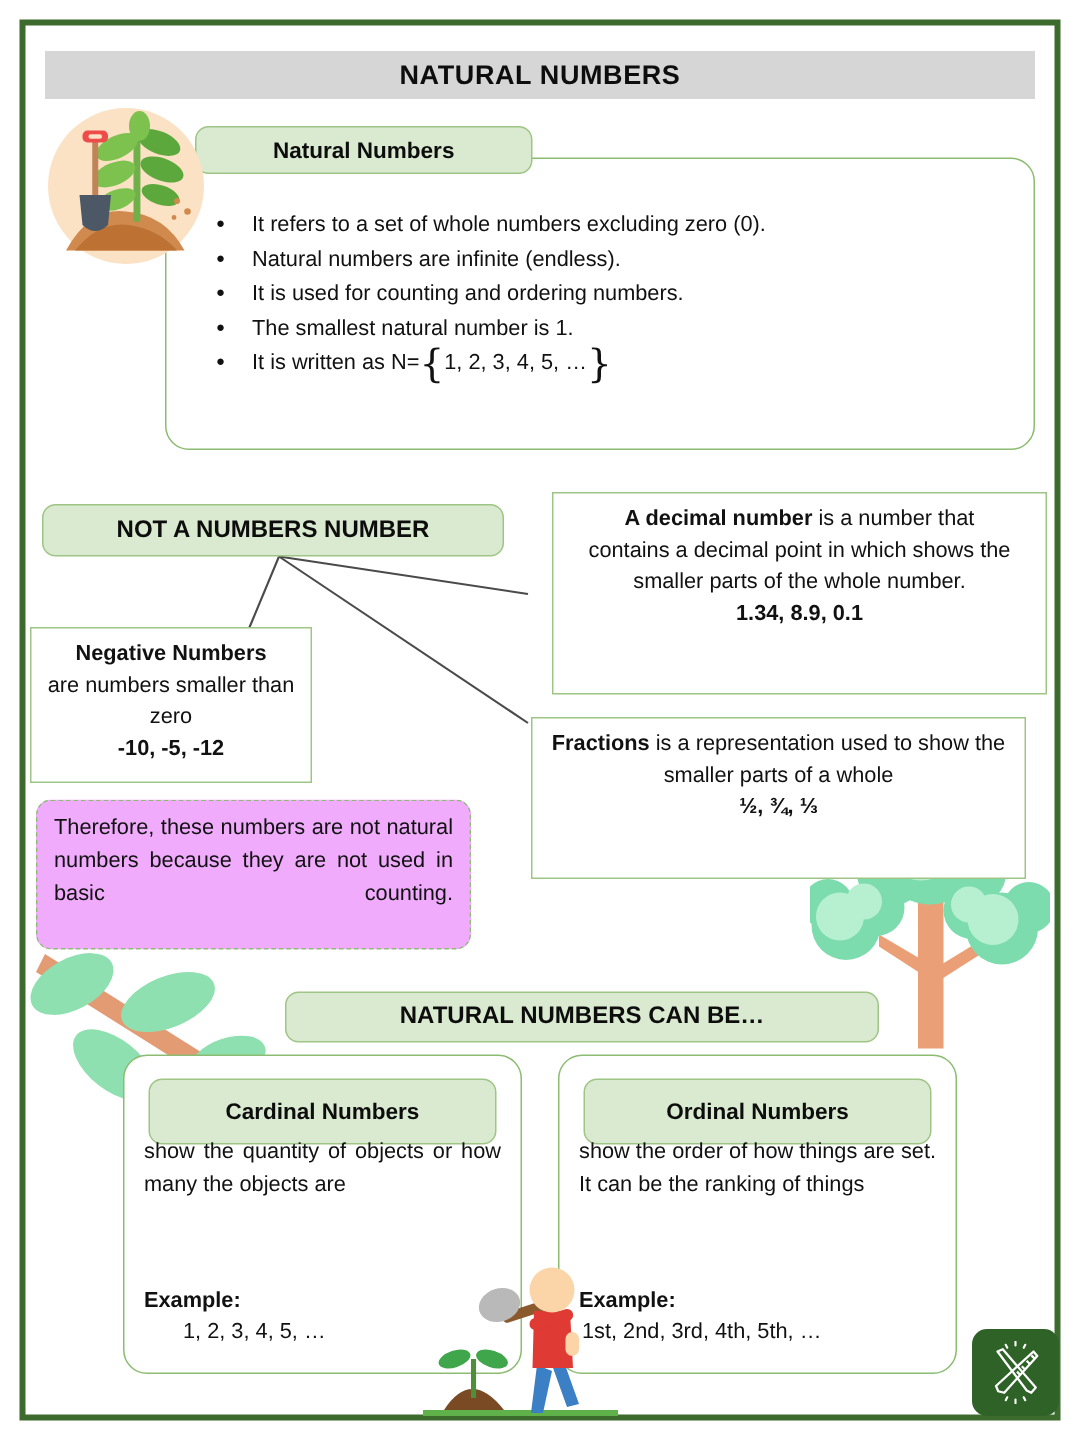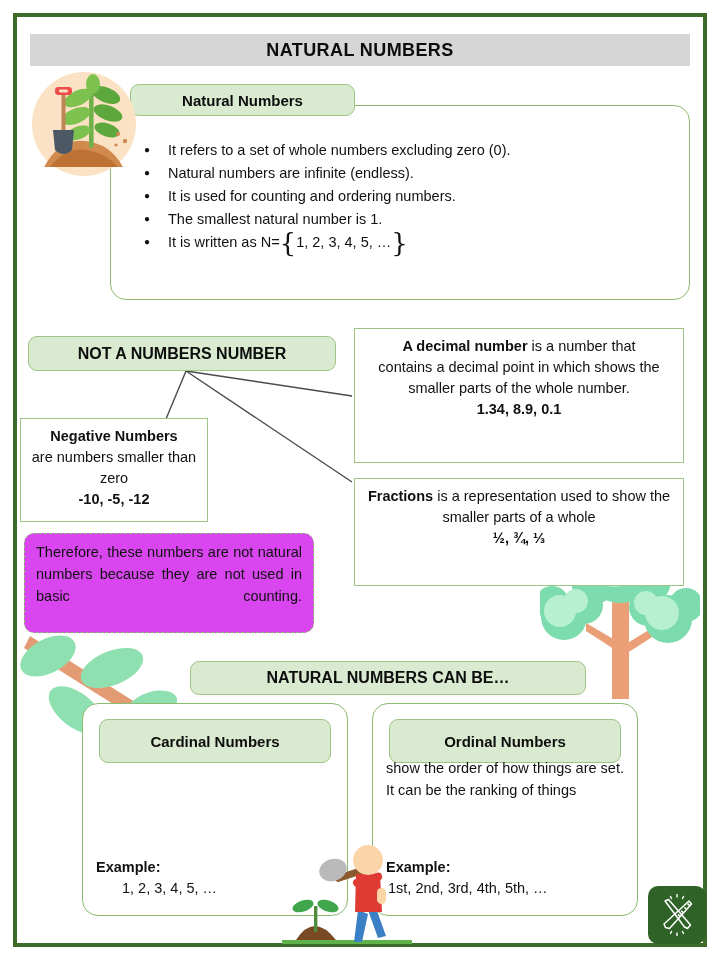--- a/index.html
+++ b/index.html
@@ -134,30 +134,30 @@
     box-sizing: border-box;
     text-align: center;
     font-size: 14.5px;
     line-height: 21px;
     color: #111;
     z-index: 3;
   }
   .fact-box b { font-weight: bold; }
   .fact-box .ex { font-weight: bold; display: block; }
 
-  #box-decimal { left: 354px; top: 328px; width: 330px; height: 135px; padding: 7px 19px; }
+  #box-decimal { left: 368px; top: 328px; width: 330px; height: 135px; padding: 7px 19px; }
   #box-negative { left: 20px; top: 418px; width: 188px; height: 104px; padding: 7px 8px; }
   #box-fraction { left: 354px; top: 478px; width: 330px; height: 108px; padding: 7px 9px; }
 
   
   #box-therefore {
     position: absolute;
     left: 24px; top: 533px;
     width: 290px; height: 100px;
-    background: #d946ef;
+    background: #f0abfc;
     border: 1.6px dashed #8cbb72;
     border-radius: 10px;
     box-sizing: border-box;
     padding: 7px 11px;
     font-size: 14.5px;
     line-height: 22px;
     text-align: justify;
     color: #111;
     z-index: 4;
   }
@@ -376,20 +376,21 @@
   </div>
 
   <div class="pill" id="can-be-pill">
     <span>NATURAL NUMBERS CAN BE…</span>
   </div>
 
   <div class="sub-card" id="card-cardinal"></div>
   <div class="pill sub-pill" id="pill-cardinal">
     <span>Cardinal Numbers</span>
   </div>
+  <div class="sub-body" id="body-cardinal">show the quantity of objects or how many the objects are</div>
   <div class="sub-example" id="ex-cardinal">
     <span class="lbl">Example:</span>
     <span class="val">1, 2, 3, 4, 5, …</span>
   </div>
 
   <div class="sub-card" id="card-ordinal"></div>
   <div class="pill sub-pill" id="pill-ordinal">
     <span>Ordinal Numbers</span>
   </div>
   <div class="sub-body" id="body-ordinal">show the order of how things are set. It can be the ranking of things</div>

